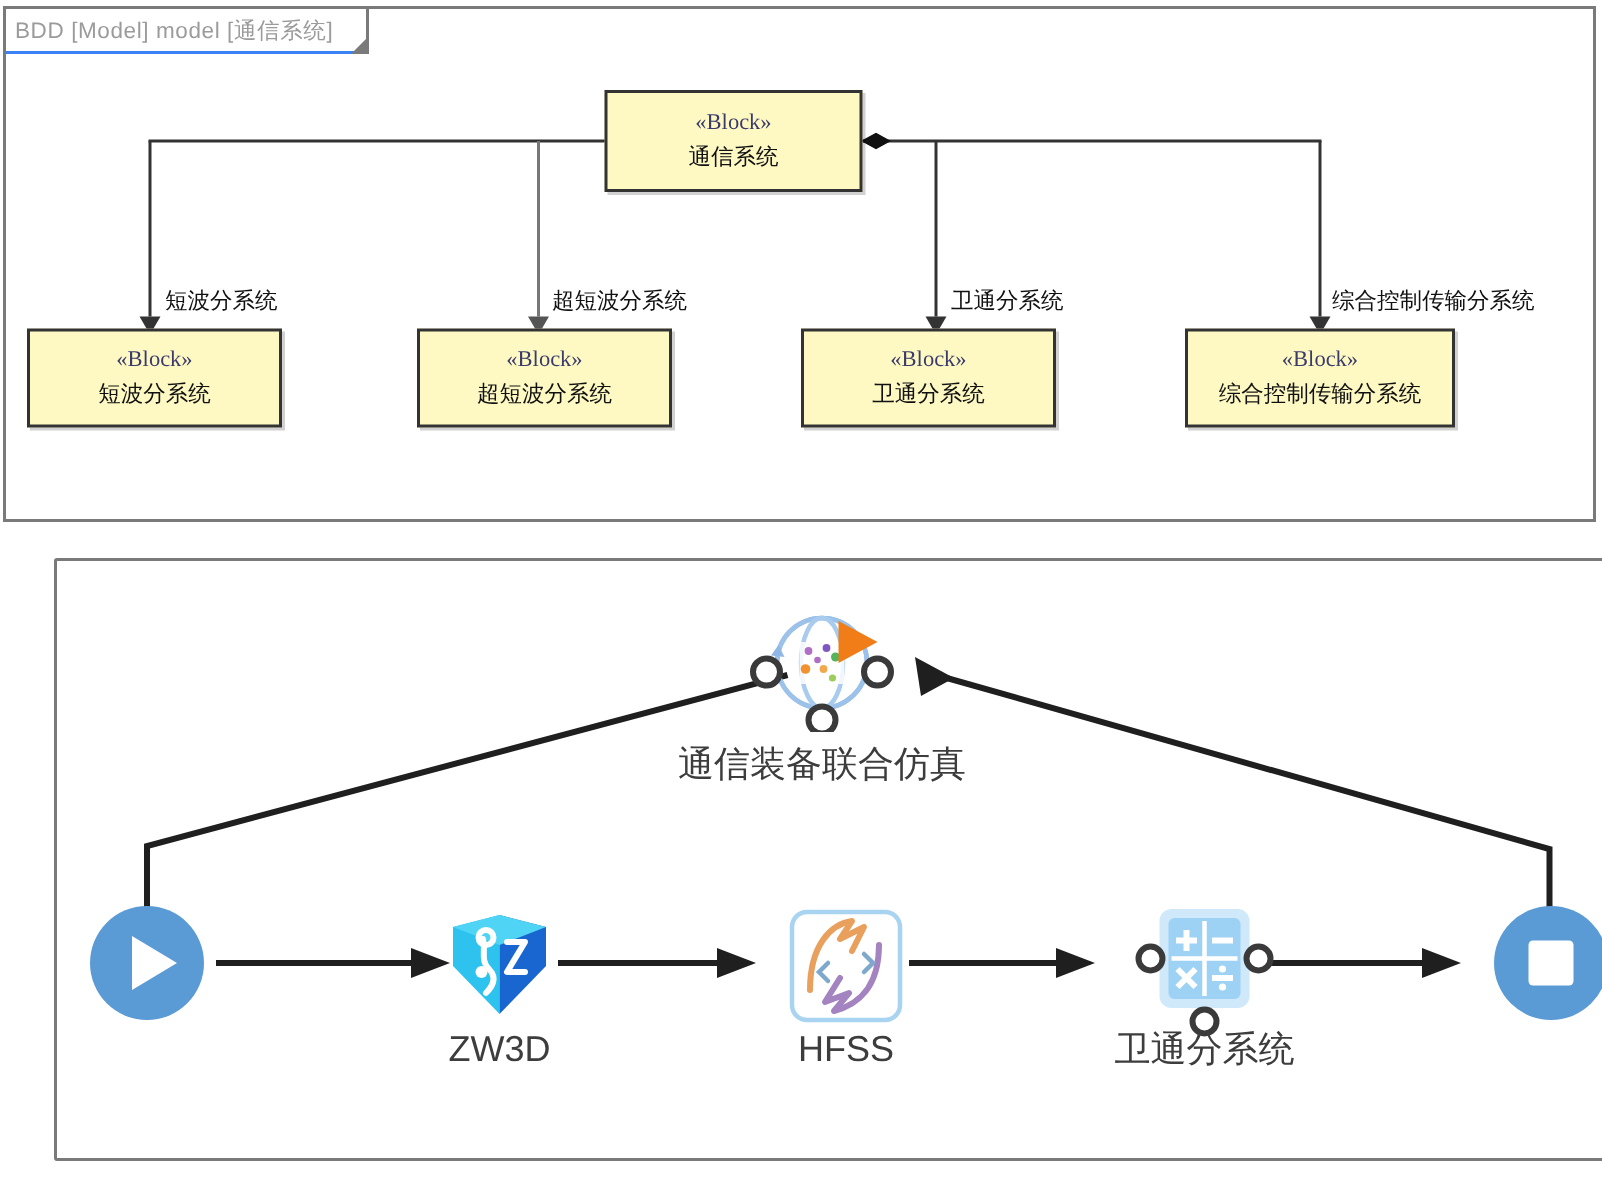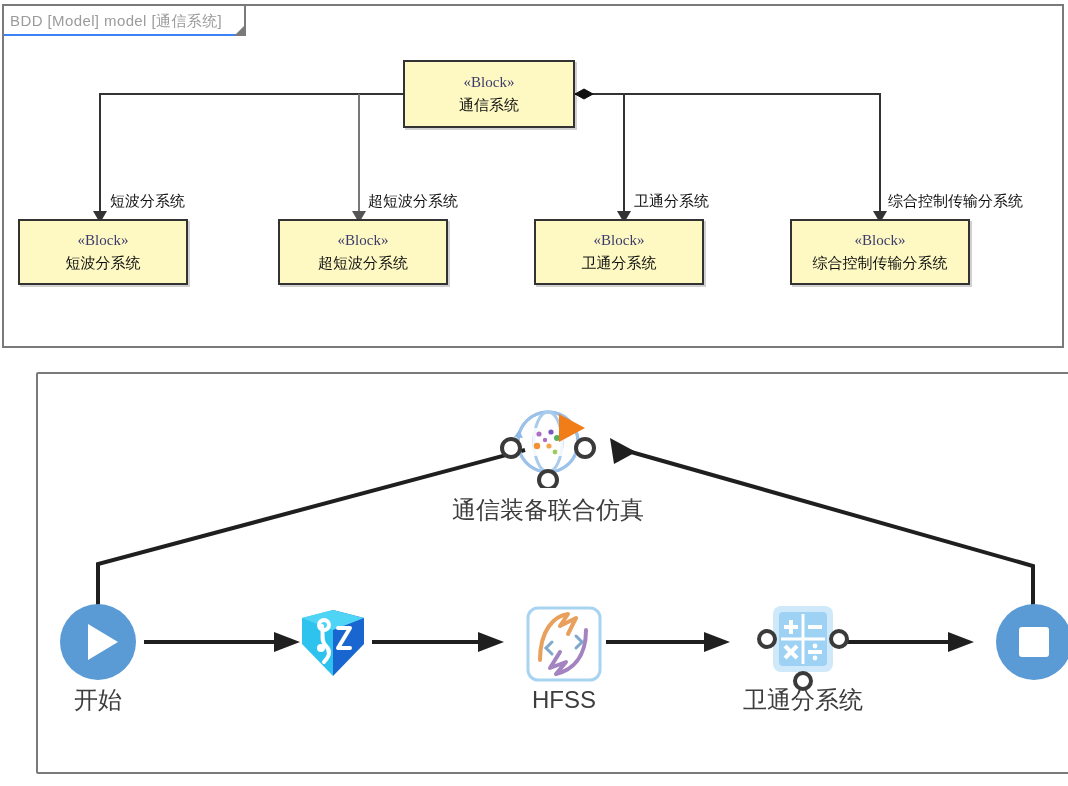--- a/index.html
+++ b/index.html
@@ -232,33 +232,33 @@
       </svg>
     </div>
     <div class="wf-label" style="left:380px; top:122px; width:260px;">通信装备联合仿真</div>
 
     <div class="wf-node" style="left:20px; top:228px; width:80px; height:80px;">
       <svg width="80" height="80" viewBox="0 0 80 80">
         <circle cx="40" cy="40" r="38" fill="#5b9bd5"></circle>
         <path d="M30,22 L60,40 L30,58 Z" fill="#ffffff"></path>
       </svg>
     </div>
-    <div class="wf-label" style="left:0px; top:312px; width:120px;">开始</div>
 
     <div class="wf-node" style="left:256px; top:230px; width:78px; height:78px;">
       <svg width="78" height="78" viewBox="0 0 78 78">
         <polygon points="8,14 39,6 39,72 8,40" fill="#2ec3ee"></polygon>
         <polygon points="39,6 70,14 70,40 39,72" fill="#1a66d0"></polygon>
         <polygon points="8,14 39,6 70,14 39,26" fill="#4fd4f5"></polygon>
         <path d="M28,22 C30,30 26,36 32,42 C38,48 34,54 30,58" fill="none" stroke="#ffffff" stroke-width="4" stroke-linecap="round"></path>
         <path d="M44,24 L56,24 L44,44 L56,44" fill="none" stroke="#ffffff" stroke-width="4" stroke-linecap="round" stroke-linejoin="round"></path>
         <circle cx="30" cy="21" r="5" fill="none" stroke="#ffffff" stroke-width="4"></circle>
         <circle cx="27" cy="44" r="4" fill="#ffffff"></circle>
       </svg>
     </div>
+    <div class="wf-label" style="left:235px; top:312px; width:120px;">ZW3D</div>
 
     <div class="wf-node" style="left:486px; top:230px; width:80px; height:80px;">
       <svg width="80" height="80" viewBox="0 0 80 80">
         <rect x="4" y="4" width="72" height="72" rx="10" ry="10" fill="#ffffff" stroke="#a8d4f2" stroke-width="3"></rect>
         <path d="M16,56 C16,26 30,12 44,10 L36,22 L52,14 L44,30" fill="none" stroke="#e8a05c" stroke-width="4" stroke-linejoin="round" stroke-linecap="round"></path>
         <path d="M62,26 C62,54 48,66 32,70 L42,58 L26,64 L36,48" fill="none" stroke="#a383c0" stroke-width="4" stroke-linejoin="round" stroke-linecap="round"></path>
         <path d="M28,38 L22,44 L28,50" fill="none" stroke="#7fa8cd" stroke-width="3" stroke-linecap="round"></path>
         <path d="M52,32 L58,38 L52,44" fill="none" stroke="#7fa8cd" stroke-width="3" stroke-linecap="round"></path>
       </svg>
     </div>

